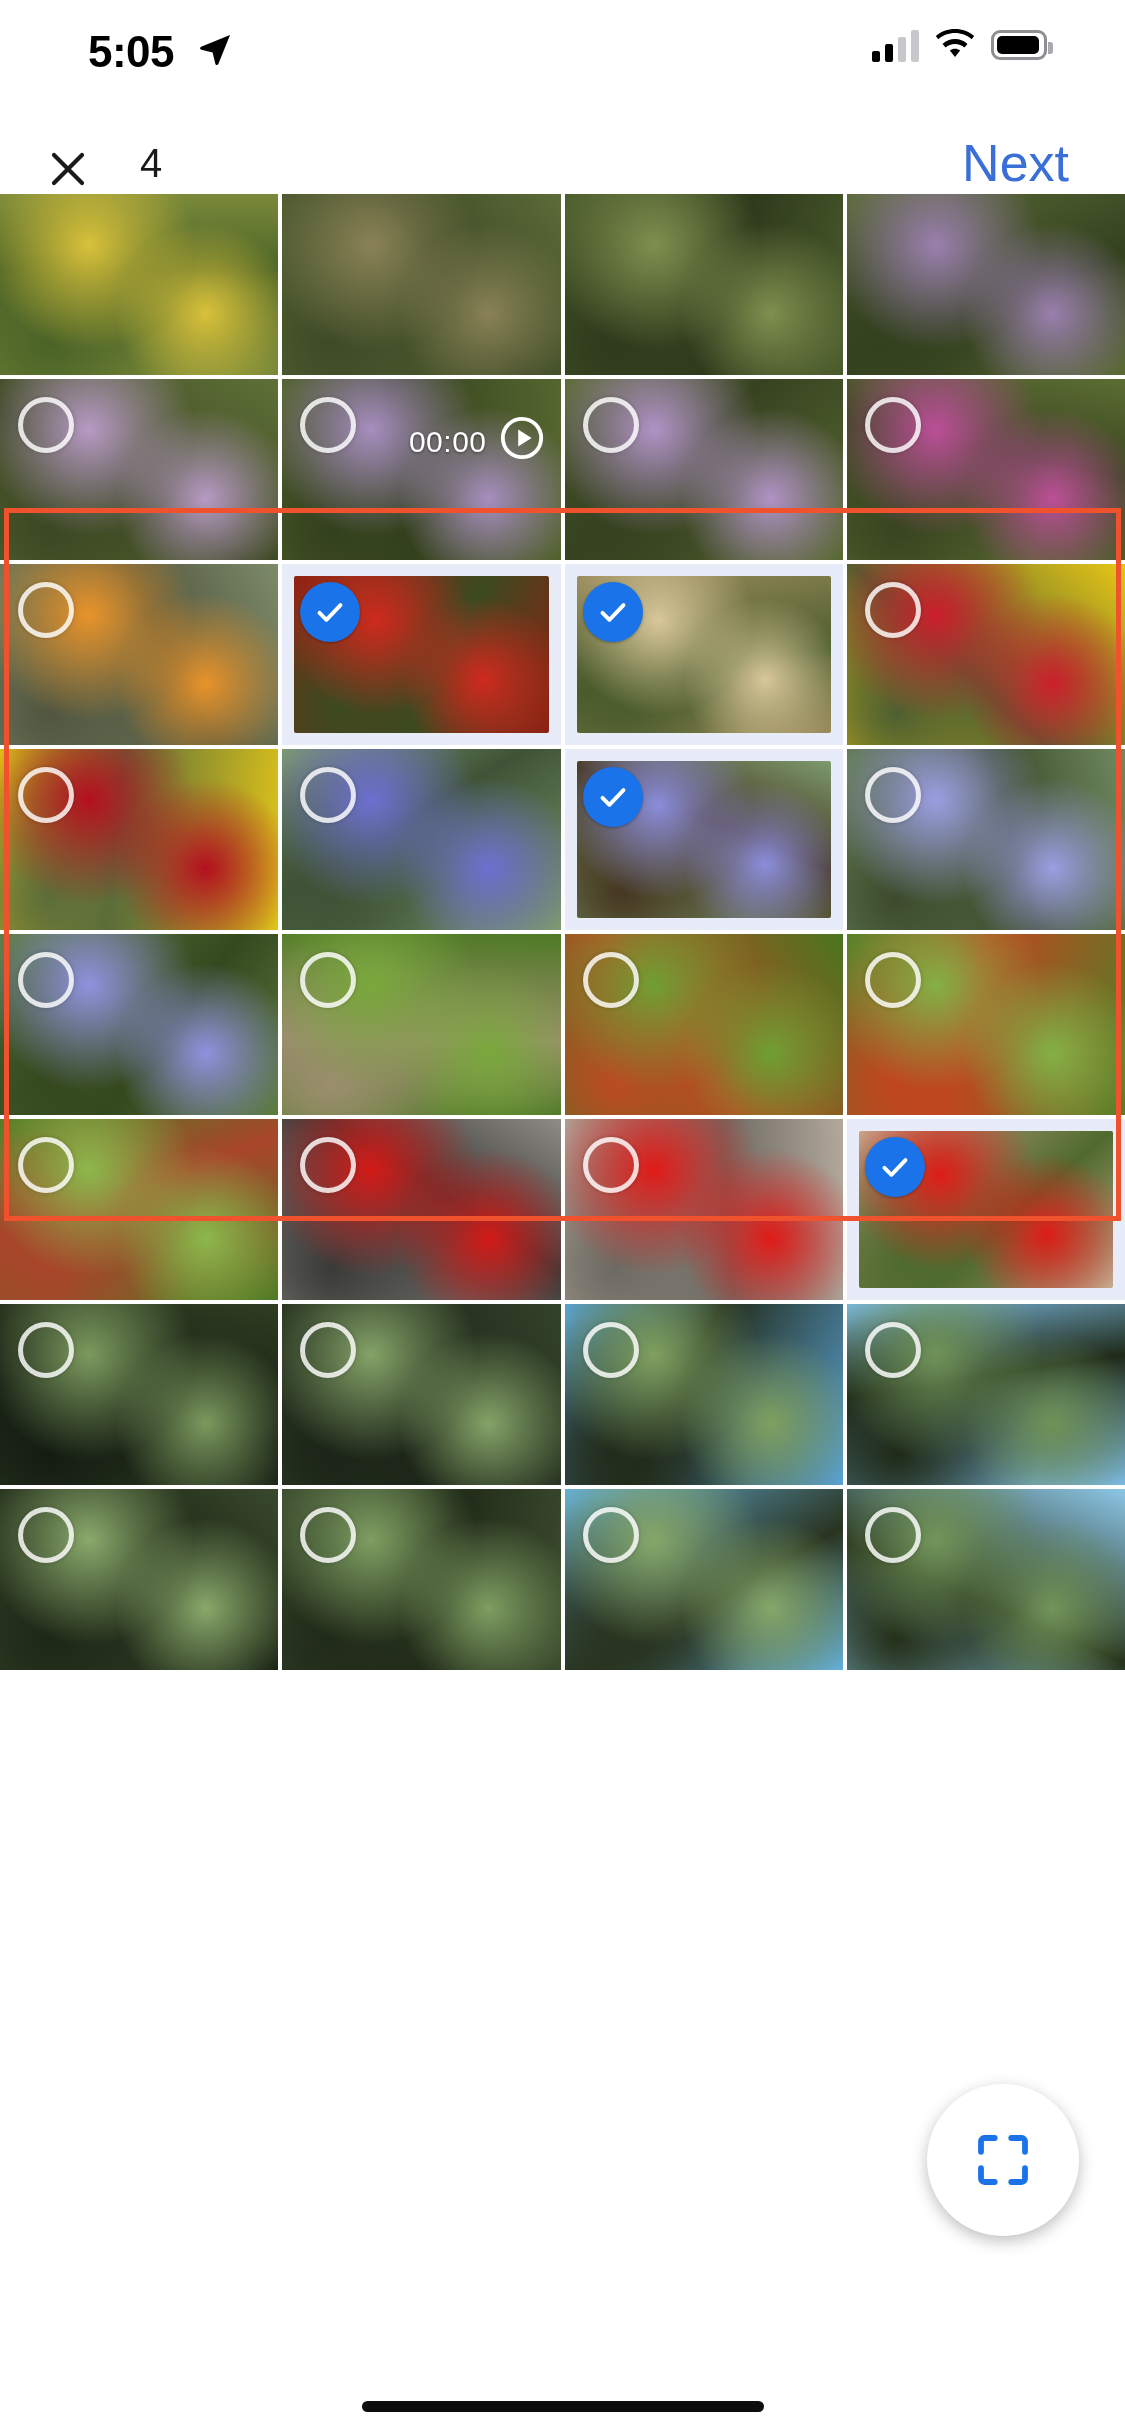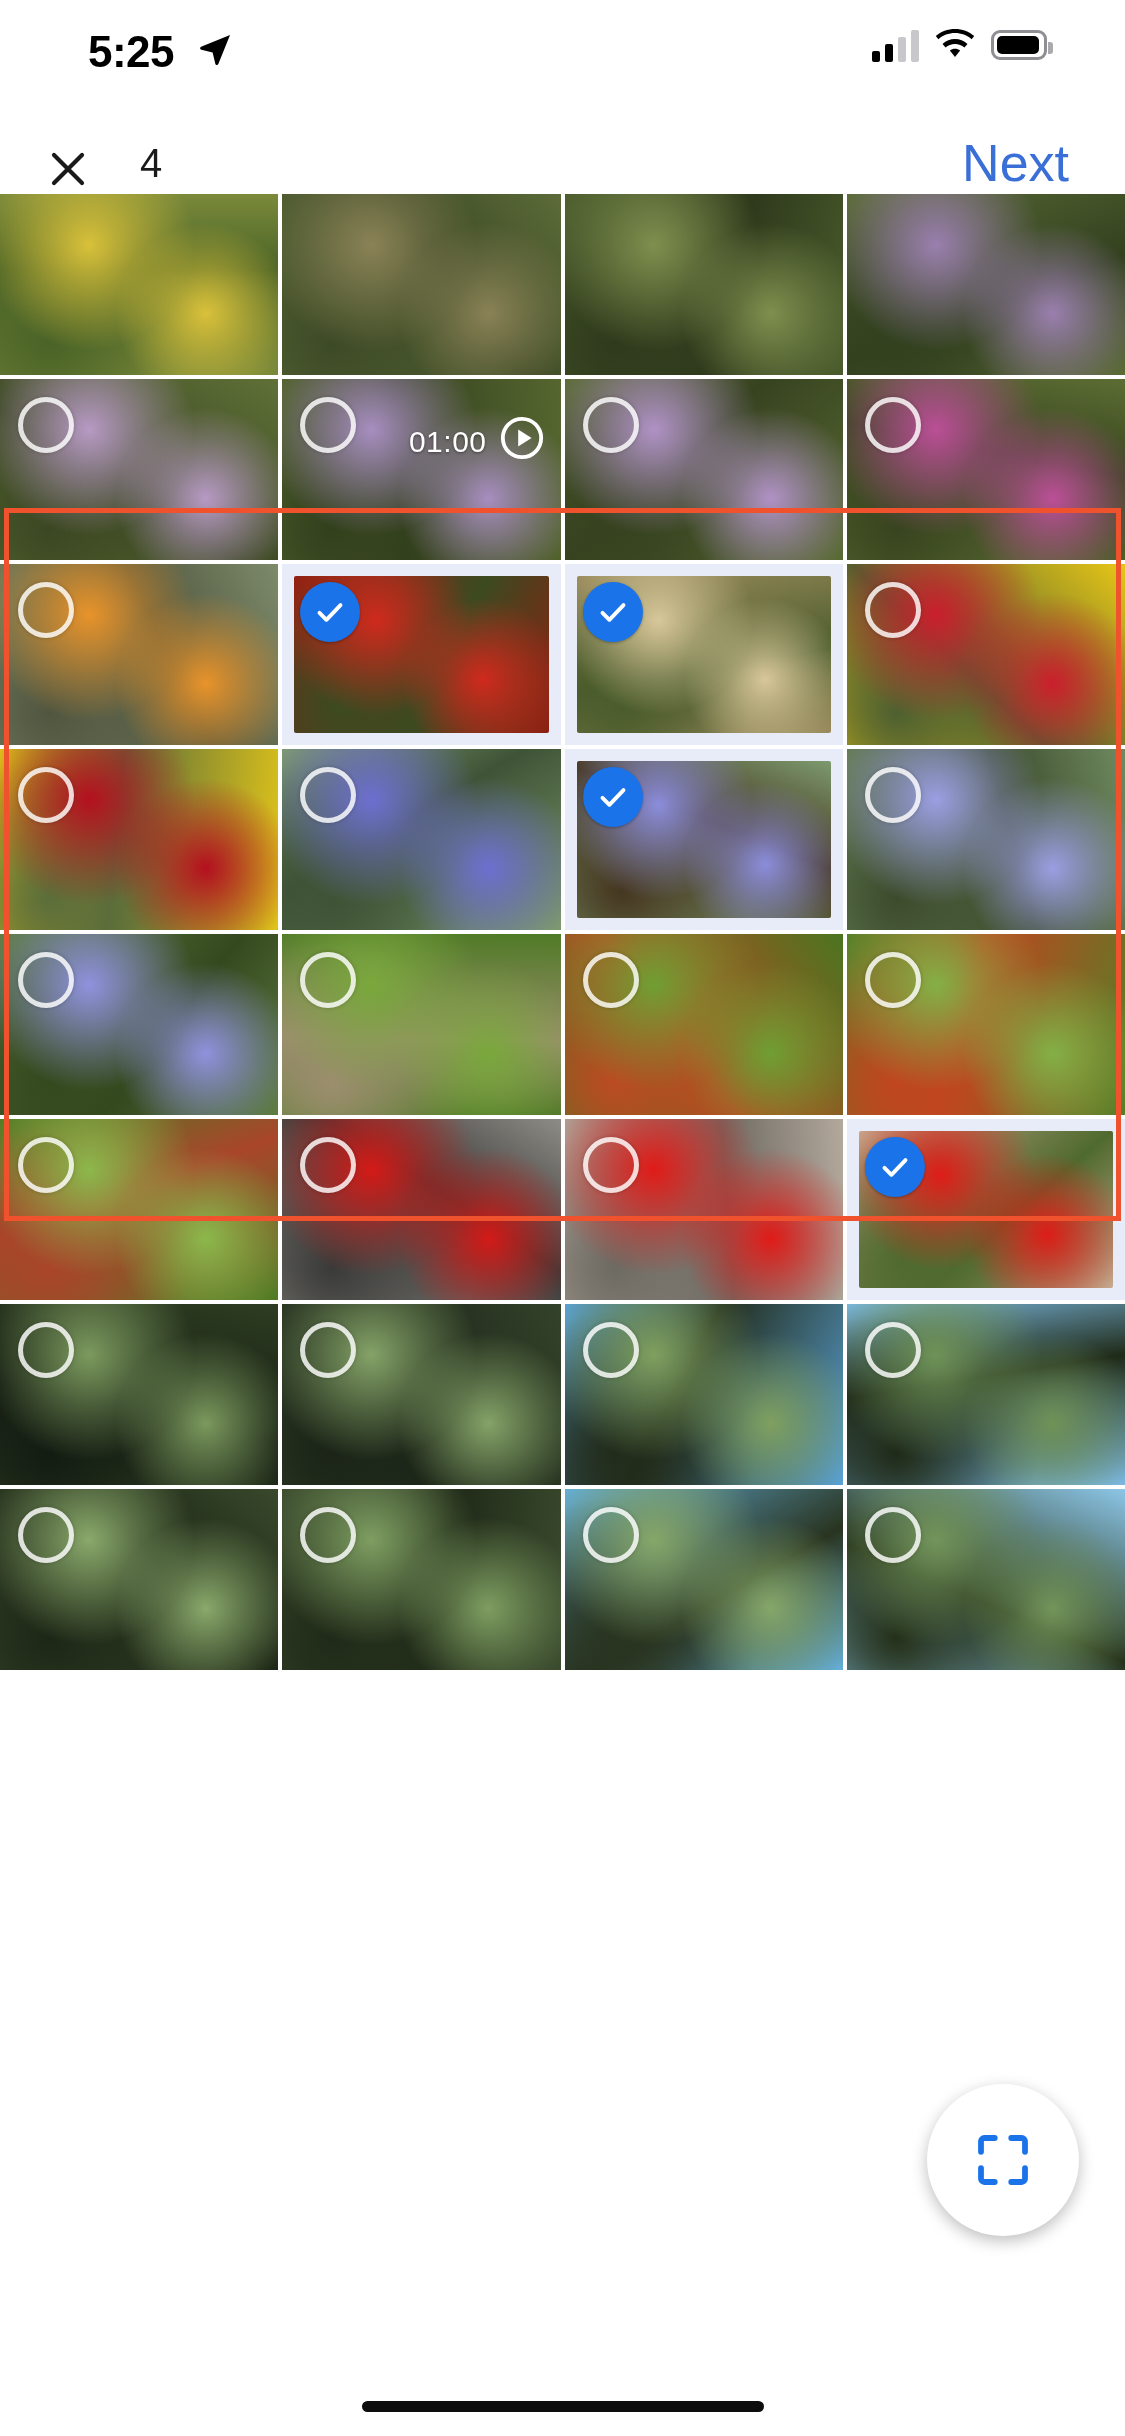--- a/index.html
+++ b/index.html
@@ -146,21 +146,21 @@
         <div class="ph" style="background: radial-gradient(circle at 32% 28%, rgb(154, 127, 174) 0%, transparent 46%), radial-gradient(circle at 74% 66%, rgb(154, 127, 174) 0%, transparent 38%), radial-gradient(circle at 18% 82%, rgb(51, 65, 31) 0%, transparent 52%), linear-gradient(159deg, rgb(90, 107, 53) 0%, rgb(51, 65, 31) 58%, rgb(90, 107, 53) 100%);"></div>
       </div>
       <div class="tile" title="lantana patch ground">
         <div class="ph" style="background: radial-gradient(circle at 32% 28%, rgb(183, 154, 196) 0%, transparent 46%), radial-gradient(circle at 74% 66%, rgb(183, 154, 196) 0%, transparent 38%), radial-gradient(circle at 18% 82%, rgb(59, 71, 34) 0%, transparent 52%), linear-gradient(212deg, rgb(95, 112, 55) 0%, rgb(59, 71, 34) 58%, rgb(95, 112, 55) 100%);"></div>
         <div class="circ"></div>
       </div>
       <div class="tile" title="video of lantana and butterfly">
         <div class="ph" style="background: radial-gradient(circle at 32% 28%, rgb(167, 142, 192) 0%, transparent 46%), radial-gradient(circle at 74% 66%, rgb(167, 142, 192) 0%, transparent 38%), radial-gradient(circle at 18% 82%, rgb(51, 64, 29) 0%, transparent 52%), linear-gradient(265deg, rgb(85, 102, 47) 0%, rgb(51, 64, 29) 58%, rgb(85, 102, 47) 100%);"></div>
         <div class="circ"></div>
         <div class="vidbadge">
-          <span>01:00</span>
+          <span>00:00</span>
           <span><svg viewBox="0 0 24 24" width="46" height="46">
               <circle cx="12" cy="12" r="10" fill="none" stroke="#fff" stroke-width="2"></circle>
               <path d="M10 7.6 L17 12 L10 16.4 Z" fill="#fff"></path>
             </svg></span>
         </div>
       </div>
       <div class="tile" title="orange butterfly on lantana">
         <div class="ph" style="background: radial-gradient(circle at 32% 28%, rgb(176, 146, 198) 0%, transparent 46%), radial-gradient(circle at 74% 66%, rgb(176, 146, 198) 0%, transparent 38%), radial-gradient(circle at 18% 82%, rgb(55, 67, 32) 0%, transparent 52%), linear-gradient(318deg, rgb(90, 107, 52) 0%, rgb(55, 67, 32) 58%, rgb(90, 107, 52) 100%);"></div>
         <div class="circ"></div>
       </div>
@@ -278,21 +278,21 @@
       </div>
       <div class="tile" title="sky through foliage">
         <div class="ph" style="background: radial-gradient(circle at 32% 28%, rgb(115, 149, 90) 0%, transparent 46%), radial-gradient(circle at 74% 66%, rgb(115, 149, 90) 0%, transparent 38%), radial-gradient(circle at 18% 82%, rgb(36, 48, 25) 0%, transparent 52%), linear-gradient(203deg, rgb(140, 198, 230) 0%, rgb(36, 48, 25) 58%, rgb(140, 198, 230) 100%);"></div>
         <div class="circ"></div>
       </div>
     </div>
 
   <div class="selrect" id="selrect" style="border-color: rgb(240, 82, 46);"></div>
 
   <div class="statusbar">
-    <div class="sb-time">5:25</div>
+    <div class="sb-time">5:05</div>
     <div class="sb-loc">
       <svg viewBox="0 0 24 24" width="38" height="38">
           <path d="M21.5 3.1L3.2 10.6c-.9.4-.8 1.7.2 1.9l7.1 1.7 1.7 7.1c.2 1 1.5 1.1 1.9.2L21.5 3.1z" fill="#000"></path>
         </svg>
     </div>
     <div class="sb-right">
       <div class="bars">
           <i></i>
           <i></i>
           <i></i>

